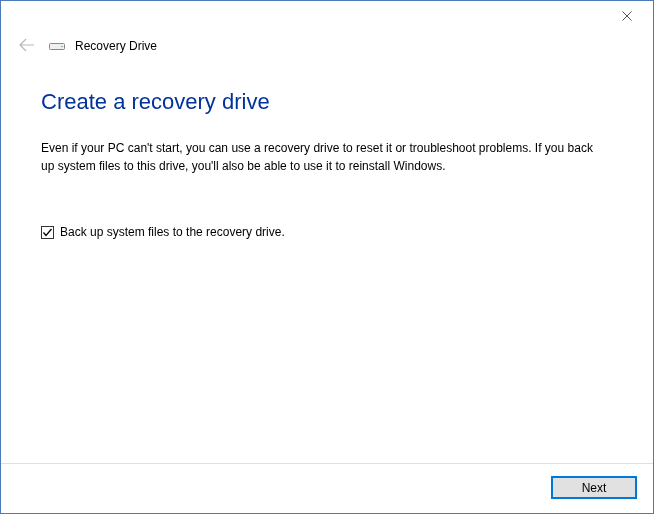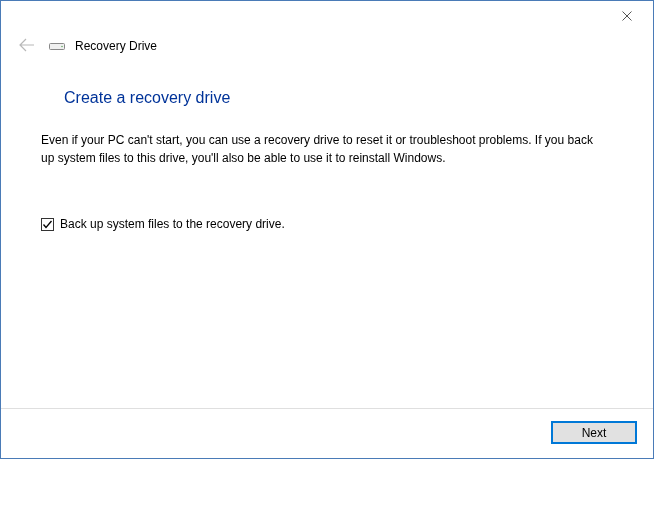--- a/index.html
+++ b/index.html
@@ -9,21 +9,21 @@
     }
     body {
       font-family: "Segoe UI", Tahoma, sans-serif;
       background: #fff;
       width: 654px;
       height: 514px;
       overflow: hidden;
     }
     .window {
       width: 654px;
-      height: 459px;
+      height: 514px;
       border: 1px solid #4a7bb7;
       background: #fff;
       position: relative;
       display: flex;
       flex-direction: column;
     }
     .titlebar {
       height: 30px;
       display: flex;
       justify-content: flex-end;
@@ -59,25 +59,24 @@
     }
     .header-title {
       font-size: 12px;
       color: #000;
     }
     .content {
       flex: 1;
       padding: 30px 38px 0 40px;
     }
     .page-heading {
-      font-size: 16px;
+      font-size: 22px;
       color: #003399;
       font-weight: 400;
       margin-bottom: 24px;
-      margin-left: 23px;
     }
     .description {
       font-size: 12px;
       color: #000;
       line-height: 1.5;
       margin-bottom: 50px;
       max-width: 560px;
     }
     .checkbox-row {
       display: flex;

